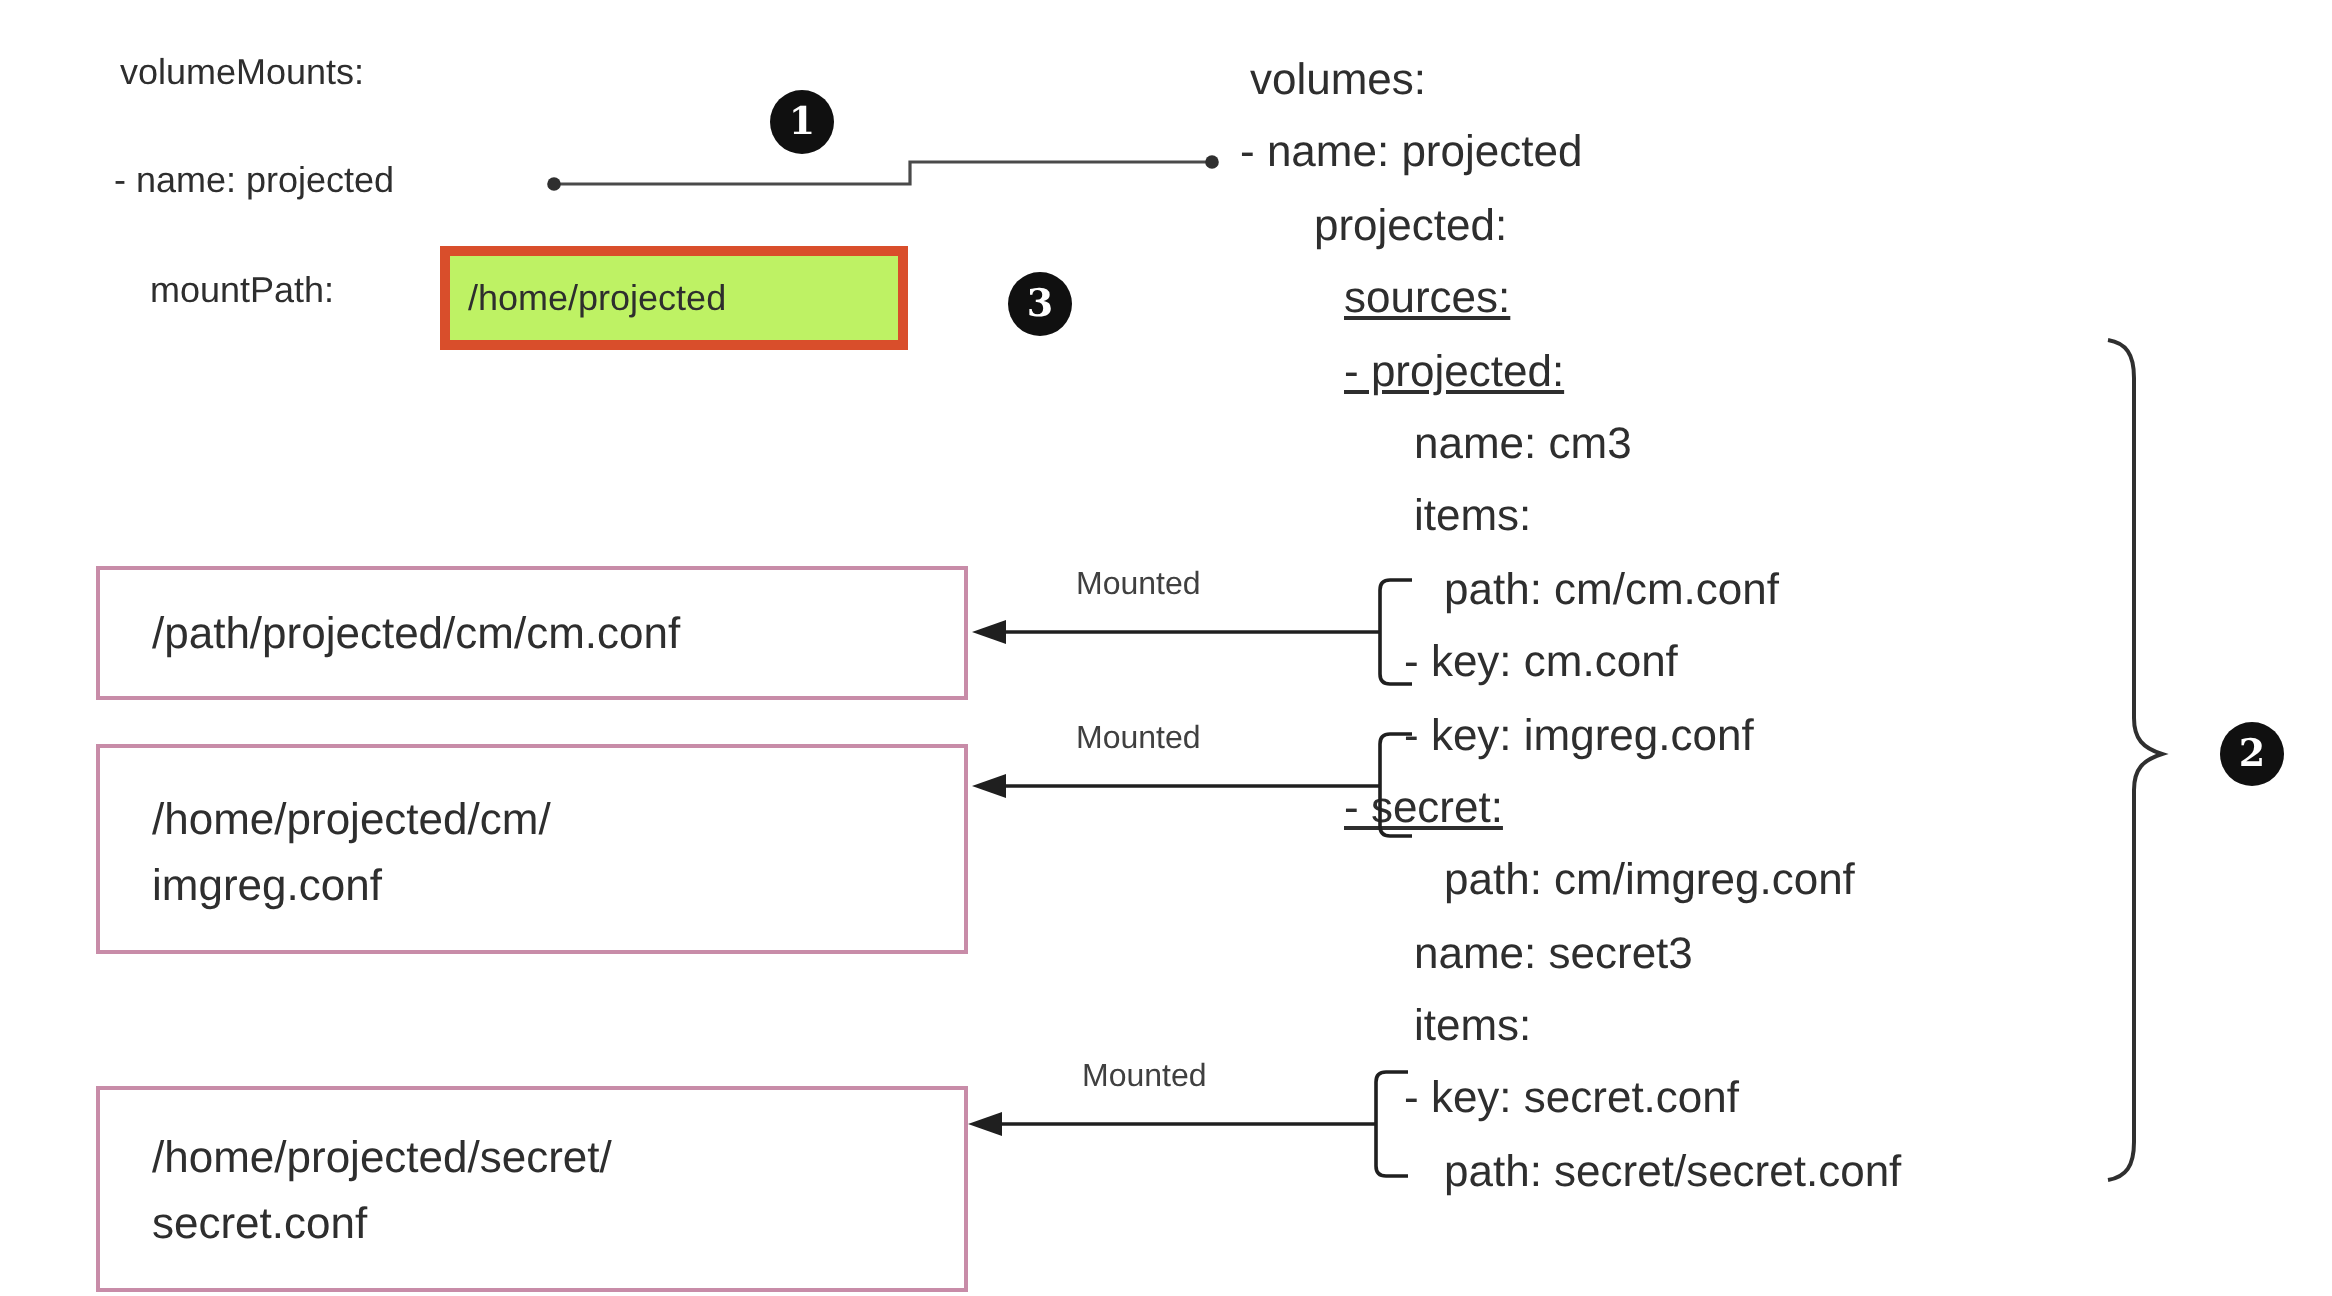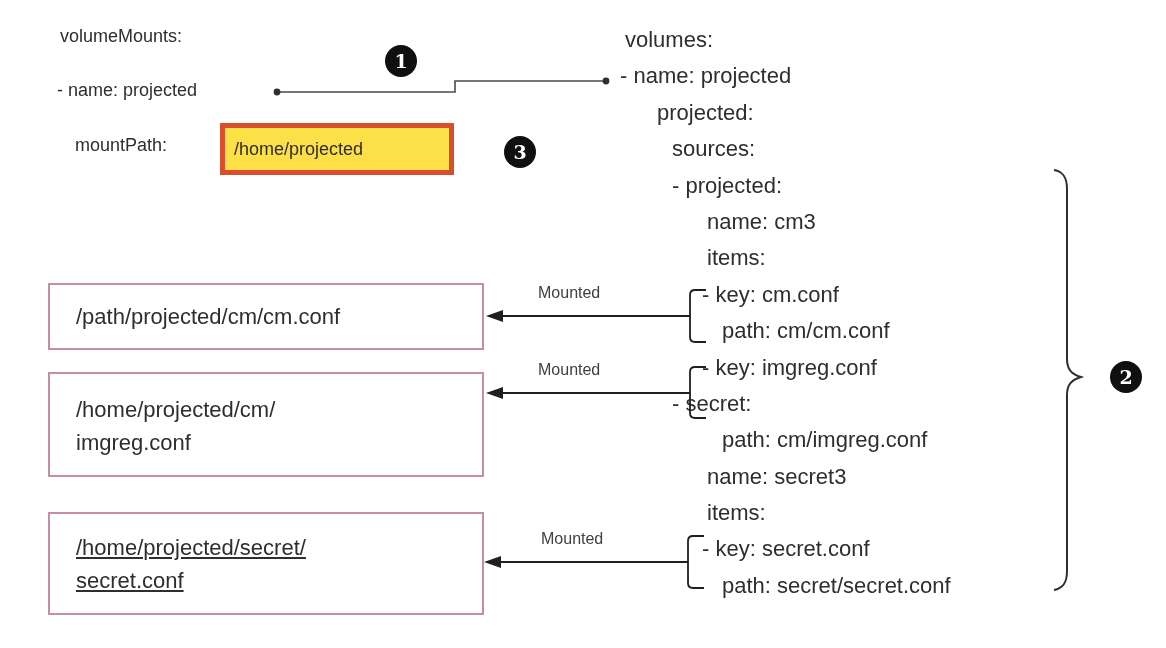--- a/index.html
+++ b/index.html
@@ -8,45 +8,45 @@
 
   .abs { position:absolute; }
   .yaml-text { font-size:18px; color:#2e2e2e; white-space:nowrap; }
 
   
   #right-yaml { left:610px; top:22px; }
   #right-yaml .yline { height:36.4px; line-height:36.4px; font-size:22px; white-space:nowrap; }
   .ind-a { padding-left:15px; }
   .ind-b { padding-left:10px; }
   .ind-c { padding-left:47px; }
-  .ind-d { padding-left:62px; }
+  .ind-d { padding-left:62px;text-decoration:underline; }
   .ind-e { padding-left:97px; }
   .ind-f { padding-left:92px; }
   .ind-g { padding-left:112px; }
 
   
   #vm-line1 { left:60px; top:26px; }
   #vm-line2 { left:57px; top:80px; }
   #mountpath-label { left:75px; top:135px; }
 
   
   #mount-highlight {
     left:220px; top:123px; width:234px; height:52px;
     border:5px solid #d94e2b; display:flex; align-items:center;
-    padding-left:9px; background:#fde047;
+    padding-left:9px; background:#bef264;
   }
 
   
   .pink-box {
     left:48px; width:436px; border:2px solid #c88ca8; background:#ffffff;
     padding-left:26px; font-size:22px; color:#2e2e2e;
   }
   #box-1 { top:283px; height:67px; display:flex; align-items:center; }
   #box-2 { top:372px; height:105px; padding-top:19px; line-height:33px; }
-  #box-3 { top:512px; height:103px; padding-top:17px; line-height:33px;text-decoration:underline; }
+  #box-3 { top:543px; height:103px; padding-top:17px; line-height:33px; }
 
   
   .mounted-label { font-size:16px; color:#404040; white-space:nowrap; }
   #mounted-1 { left:538px; top:284px; }
   #mounted-2 { left:538px; top:361px; }
   #mounted-3 { left:541px; top:530px; }
 
   
   .badge {
     width:32px; height:32px; border-radius:50%; background:#101010; color:#ffffff;
@@ -70,22 +70,22 @@
 </div>
 
 <div class="abs" id="right-yaml">
   <div class="yline ind-a">volumes:</div>
   <div class="yline ind-b">- name: projected</div>
   <div class="yline ind-c">projected:</div>
   <div class="yline ind-d">sources:</div>
   <div class="yline ind-d">- projected:</div>
   <div class="yline ind-e">name: cm3</div>
   <div class="yline ind-e">items:</div>
+  <div class="yline ind-g">path: cm/cm.conf</div>
   <div class="yline ind-f">- key: cm.conf</div>
-  <div class="yline ind-g">path: cm/cm.conf</div>
   <div class="yline ind-f">- key: imgreg.conf</div>
   <div class="yline ind-d">- secret:</div>
   <div class="yline ind-g">path: cm/imgreg.conf</div>
   <div class="yline ind-e">name: secret3</div>
   <div class="yline ind-e">items:</div>
   <div class="yline ind-f">- key: secret.conf</div>
   <div class="yline ind-g">path: secret/secret.conf</div>
 </div>
 
 <div class="abs pink-box" id="box-1">

